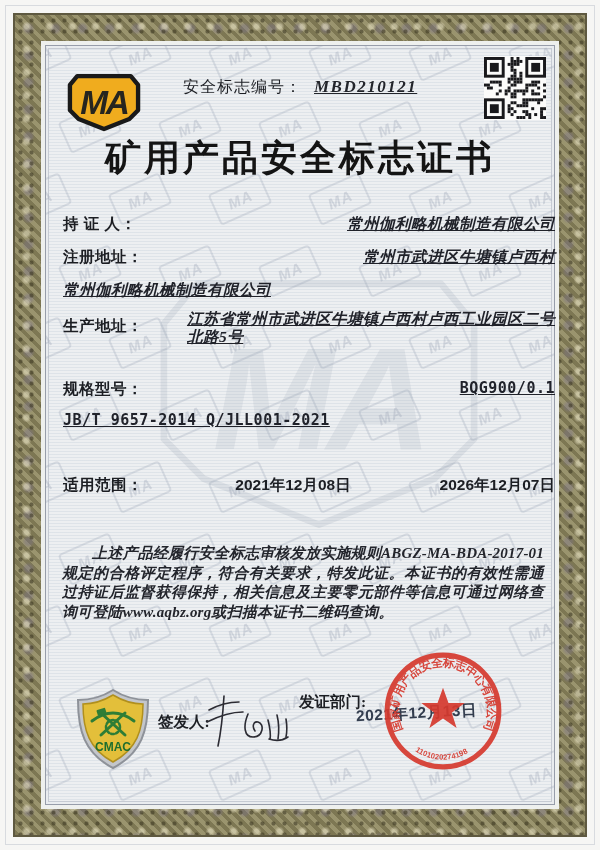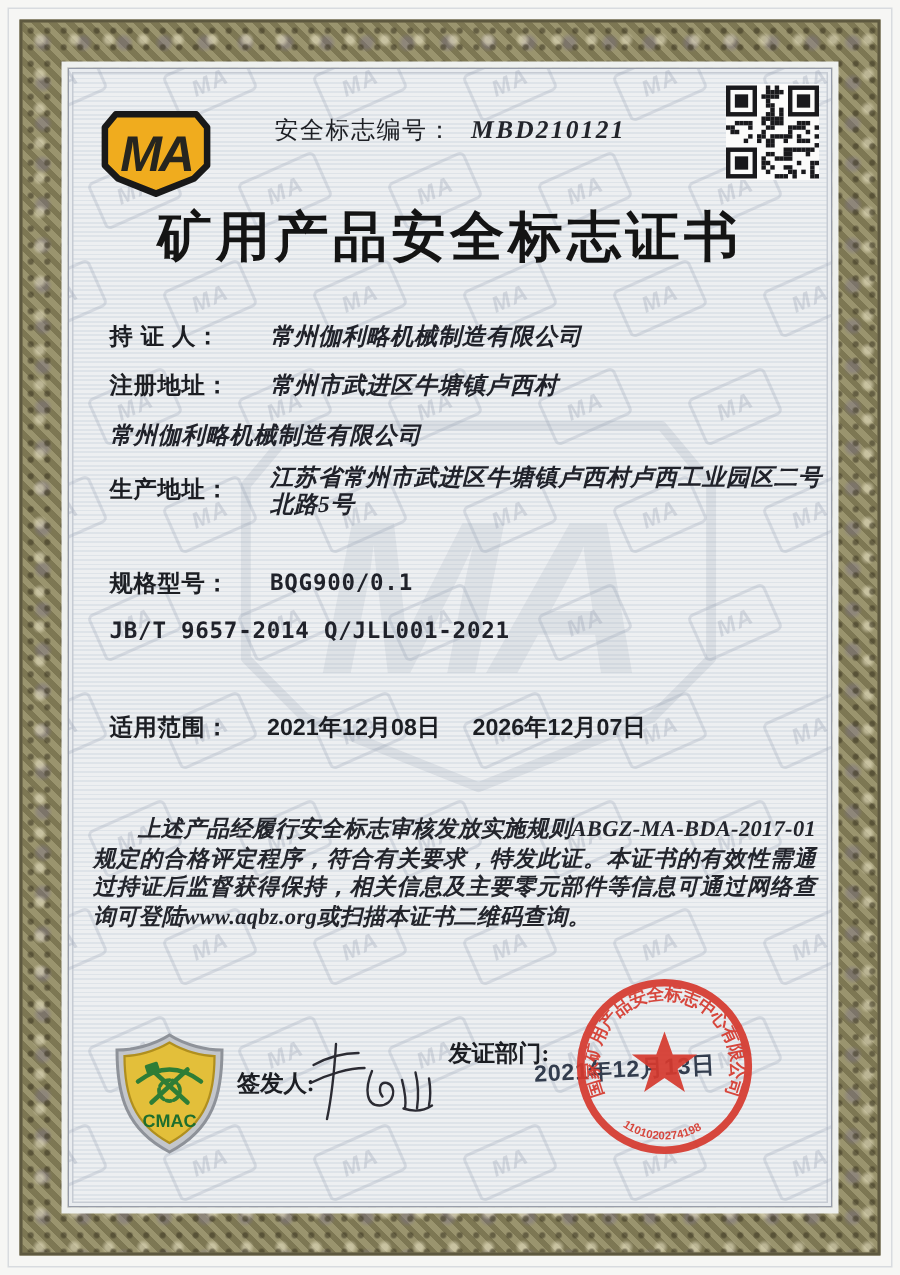--- a/index.html
+++ b/index.html
@@ -37,23 +37,23 @@
 
   
   .content{position:absolute;inset:0;z-index:3;}
   .abs{position:absolute;}
 
   .serial{left:183px;top:77px;font-size:16px;letter-spacing:1px;}
   .serial .val{font-family:var(--serif);font-size:17px;letter-spacing:1.5px;margin-left:12px;color:#23252b;}
   .title{left:0;right:0;top:134px;text-align:center;font-family:var(--serif);
     font-weight:700;font-size:36px;letter-spacing:3px;color:#141414;}
 
-  .row{left:73px;right:45px;display:flex;align-items:flex-start;}
+  .row{left:63px;right:45px;display:flex;align-items:flex-start;justify-content:space-between;}
   .lbl{font-weight:700;font-size:15.5px;letter-spacing:.5px;white-space:nowrap;color:#1c1e23;}
-  .val{font-family:var(--serif);font-style:italic;font-weight:600;font-size:15.5px;color:#20222a;letter-spacing:.5px;}
+  .val{font-family:var(--serif);font-style:italic;font-weight:600;font-size:15.5px;color:#20222a;letter-spacing:.5px;text-decoration:underline;}
   .val.latin{font-family:var(--mono);font-style:normal;font-weight:700;font-size:15px;letter-spacing:.5px;}
   .gap-short{width:107px;flex:none;}
   .gap-long{width:242px;flex:none;}
 
   .para{left:62px;top:544px;width:482px;font-family:var(--serif);font-style:italic;font-weight:700;
     font-size:15px;line-height:19.5px;text-indent:2em;text-align:justify;color:#23252c;letter-spacing:.2px;}
 
   .foot-lbl{font-family:var(--serif);font-weight:700;font-size:15.5px;color:#1c1e23;}
   .issue-date{left:356px;top:703px;font-weight:700;font-size:15.5px;color:#333d4e;
     transform:rotate(-3deg);letter-spacing:.5px;}

